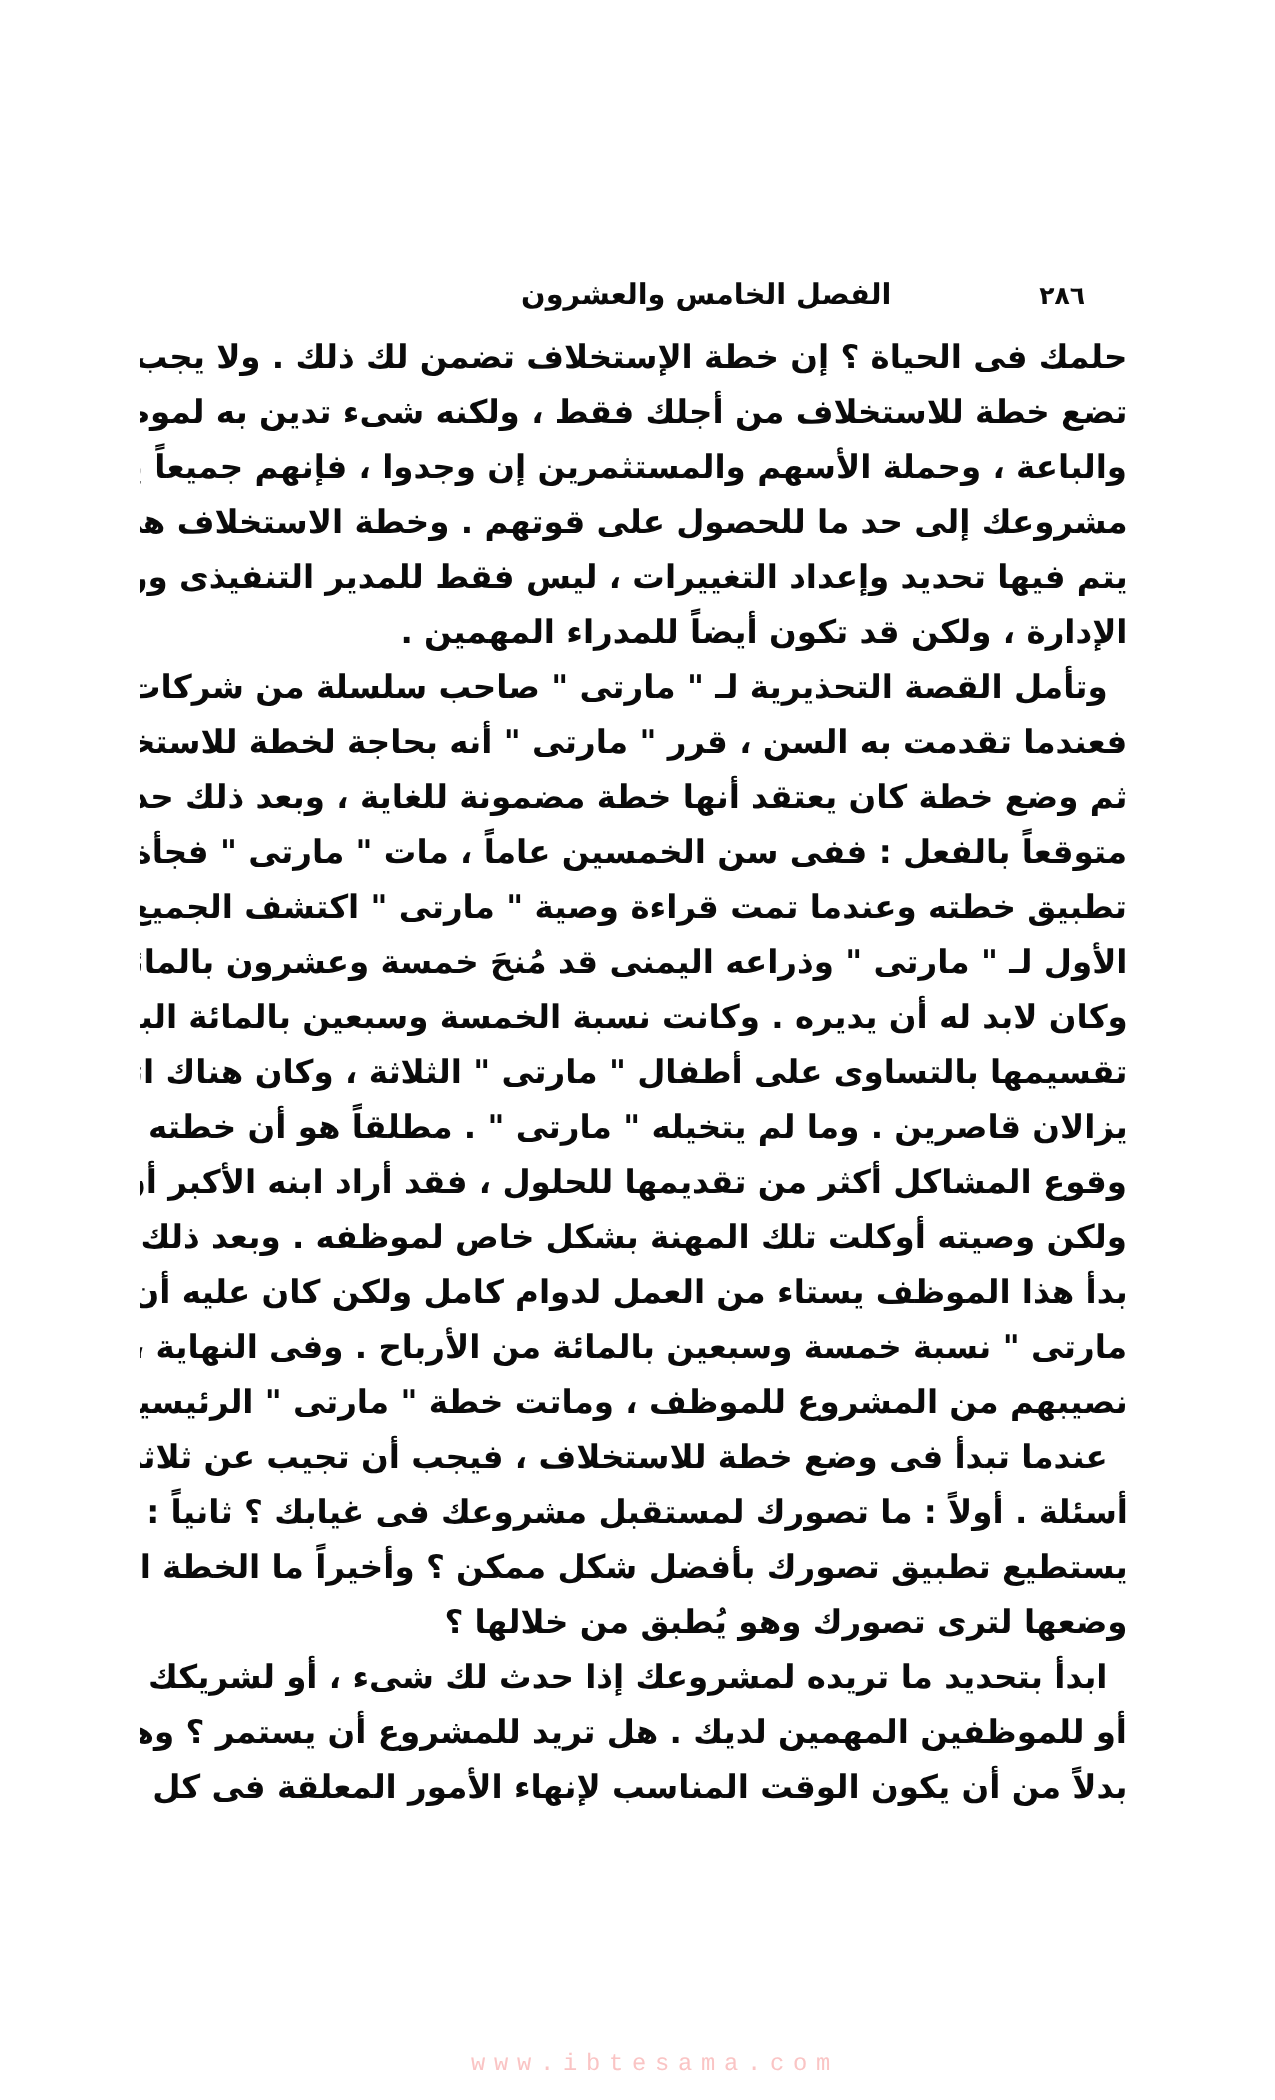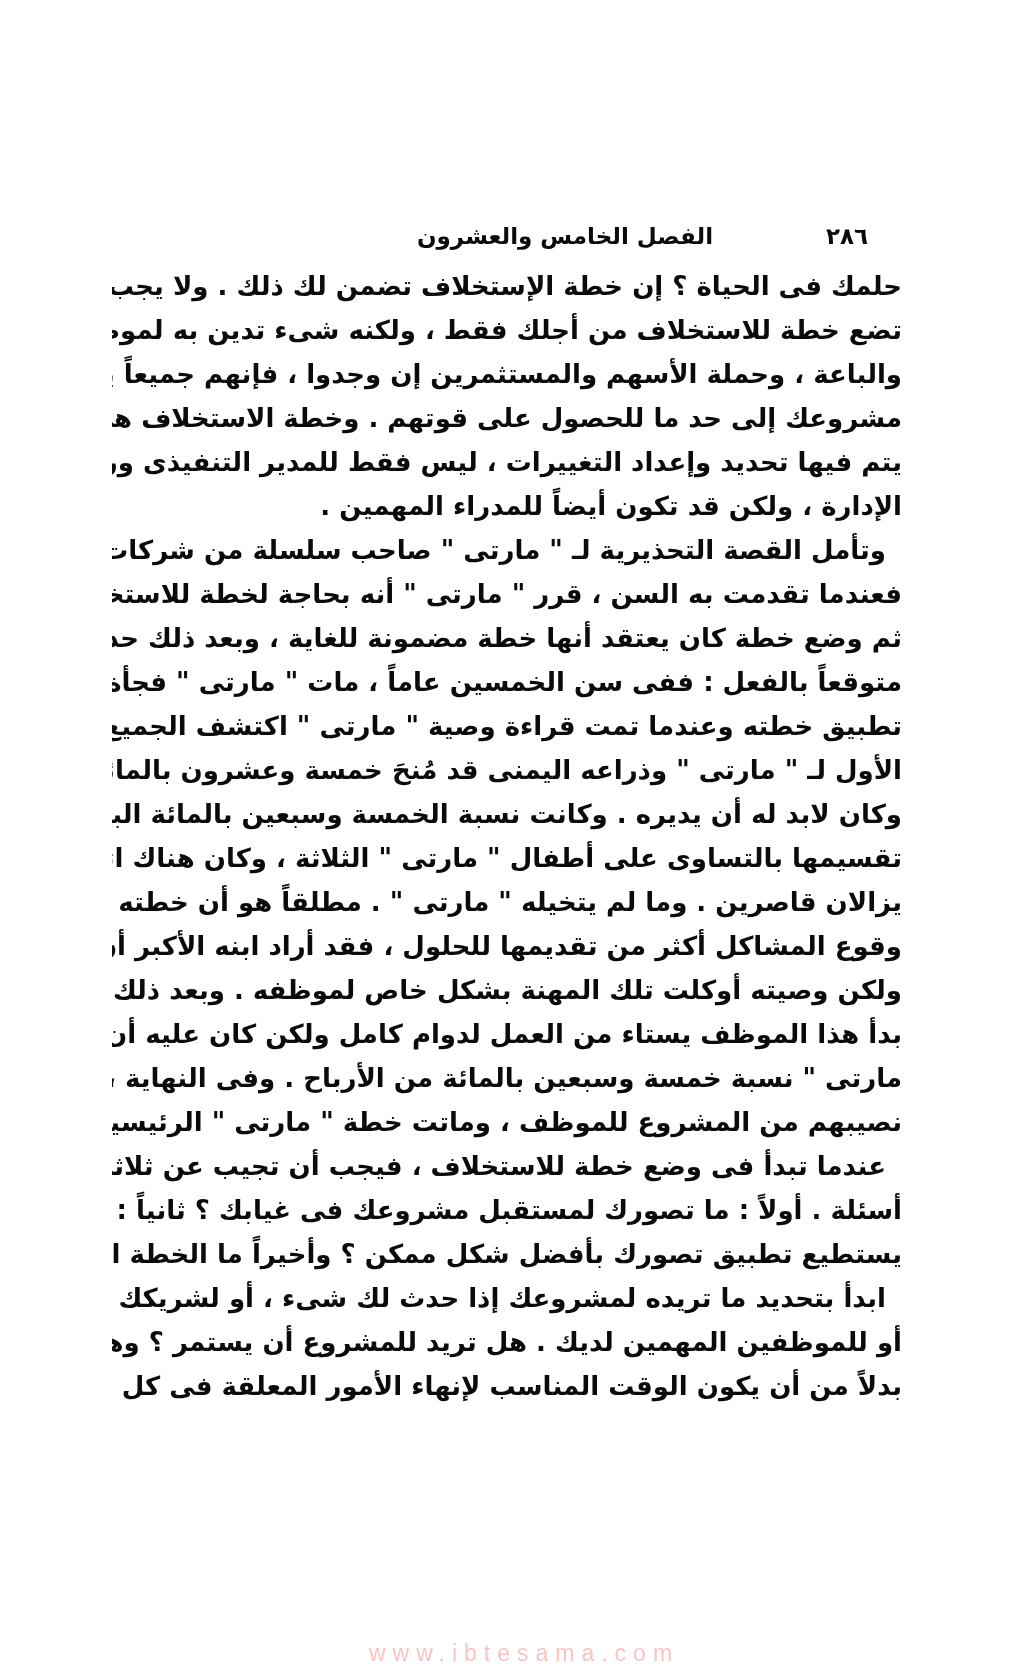--- a/index.html
+++ b/index.html
@@ -29,21 +29,21 @@
     font-size: 23px;
     font-weight: 700;
     color: var(--ink, #0b0b0b);
     direction: rtl;
     line-height: 40px;
   }
   .page-number {
     position: absolute;
     top: 0;
     right: 34px;
-    font-size: 23px;
+    font-size: 20px;
     font-weight: 700;
     color: var(--ink, #0b0b0b);
     line-height: 40px;
     text-align: center;
   }
   .body {
     position: absolute;
     top: 264px;
     left: 112px;
     width: 790px;
@@ -68,22 +68,22 @@
     text-align-last: right;
   }
   .watermark {
     position: absolute;
     top: 1640px;
     left: 0;
     width: 100%;
     text-align: center;
     padding-left: 28px;
     box-sizing: border-box;
-    font-family: Liberation Sans, sans-serif;
-    font-size: 23px;
+    font-family: Liberation Mono, monospace;
+    font-size: 19px;
     letter-spacing: 7px;
     color: var(--watermark, #fac4c4);
   }
 </style>
 </head>
 <body>
 
 <div class="page">
 
   <div class="header">
@@ -108,20 +108,21 @@
       <div class="line" dir="rtl">تقسيمها بالتساوى على أطفال " مارتى " الثلاثة ، وكان هناك اثنان من بينهم لا</div>
       <div class="line" dir="rtl">يزالان قاصرين . وما لم يتخيله " مارتى " . مطلقاً هو أن خطته قد تتسبب فى</div>
       <div class="line" dir="rtl">وقوع المشاكل أكثر من تقديمها للحلول ، فقد أراد ابنه الأكبر أن يدير المشروع</div>
       <div class="line" dir="rtl">ولكن وصيته أوكلت تلك المهنة بشكل خاص لموظفه . وبعد ذلك بعام أو عامين</div>
       <div class="line" dir="rtl">بدأ هذا الموظف يستاء من العمل لدوام كامل ولكن كان عليه أن يعطى أولاد "</div>
       <div class="line" dir="rtl">مارتى " نسبة خمسة وسبعين بالمائة من الأرباح . وفى النهاية ، باع الأولاد</div>
       <div class="line" dir="rtl">نصيبهم من المشروع للموظف ، وماتت خطة " مارتى " الرئيسية كما مات حلمه</div>
       <div class="line para-start" dir="rtl">عندما تبدأ فى وضع خطة للاستخلاف ، فيجب أن تجيب عن ثلاثة</div>
       <div class="line" dir="rtl">أسئلة . أولاً : ما تصورك لمستقبل مشروعك فى غيابك ؟ ثانياً : من الذى</div>
       <div class="line" dir="rtl">يستطيع تطبيق تصورك بأفضل شكل ممكن ؟ وأخيراً ما الخطة التى يمكنك</div>
+      <div class="line para-end" dir="rtl">وضعها لترى تصورك وهو يُطبق من خلالها ؟</div>
       <div class="line para-start" dir="rtl">ابدأ بتحديد ما تريده لمشروعك إذا حدث لك شىء ، أو لشريكك ،</div>
       <div class="line" dir="rtl">أو للموظفين المهمين لديك . هل تريد للمشروع أن يستمر ؟ وهل يعد ذلك إشارة</div>
       <div class="line" dir="rtl">بدلاً من أن يكون الوقت المناسب لإنهاء الأمور المعلقة فى كل شىء ؟ على</div>
     </div>
 
   <div class="watermark">www.ibtesama.com</div>
 
 </div>
 
 </body></html>

